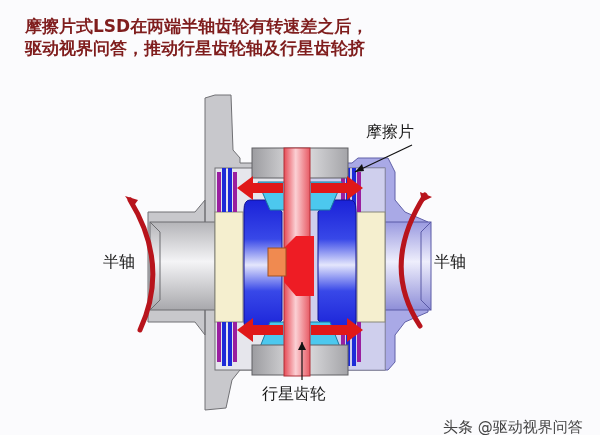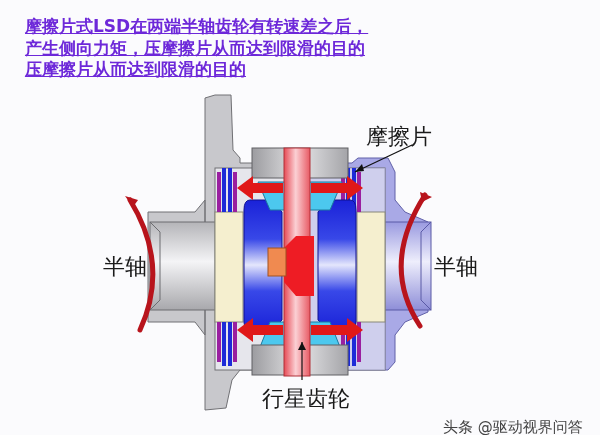--- a/index.html
+++ b/index.html
@@ -1,30 +1,29 @@
 <!DOCTYPE html>
 <html><head>
 <meta charset="utf-8">
 <style>
   html, body { margin:0; padding:0; }
   body { width:600px; height:435px; background:#fbfbfd; position:relative; overflow:hidden;
          font-family:"DejaVu Sans", "Liberation Sans", sans-serif; color:#1a1a1a; }
-  .caption { position:absolute; left:25px; top:16px; width:390px; font-size:17px; line-height:21.5px; font-weight:bold; color:#6d28d9;text-decoration:underline; }
+  .caption { position:absolute; left:25px; top:16px; width:390px; font-size:17px; line-height:21.5px; font-weight:bold; color:#7f1d1d; }
   .caption div { white-space:nowrap; }
   svg.diagram { position:absolute; left:0; top:0; }
-  .label { position:absolute; font-size:22px; color:#1a1a1a; white-space:nowrap; }
+  .label { position:absolute; font-size:16px; color:#1a1a1a; white-space:nowrap; }
   .watermark { position:absolute; left:443px; top:418px; font-size:15px; color:#444; white-space:nowrap; }
 </style>
 </head>
 <body>
 
 <div class="caption">
   <div>摩擦片式LSD在两端半轴齿轮有转速差之后，</div>
-  <div>产生侧向力矩，压摩擦片从而达到限滑的目的</div>
-  <div>压摩擦片从而达到限滑的目的</div>
+  <div>驱动视界问答，推动行星齿轮轴及行星齿轮挤</div>
 </div>
 
 <svg class="diagram" width="600" height="435" viewBox="0 0 600 435">
   <defs>
     <linearGradient id="shaftGrey" x1="0" y1="0" x2="0" y2="1">
       <stop offset="0" stop-color="#b4b4b8"></stop>
       <stop offset="0.45" stop-color="#f4f4f6"></stop>
       <stop offset="1" stop-color="#a8a8ac"></stop>
     </linearGradient>
     <linearGradient id="shaftBlue" x1="0" y1="0" x2="0" y2="1">

